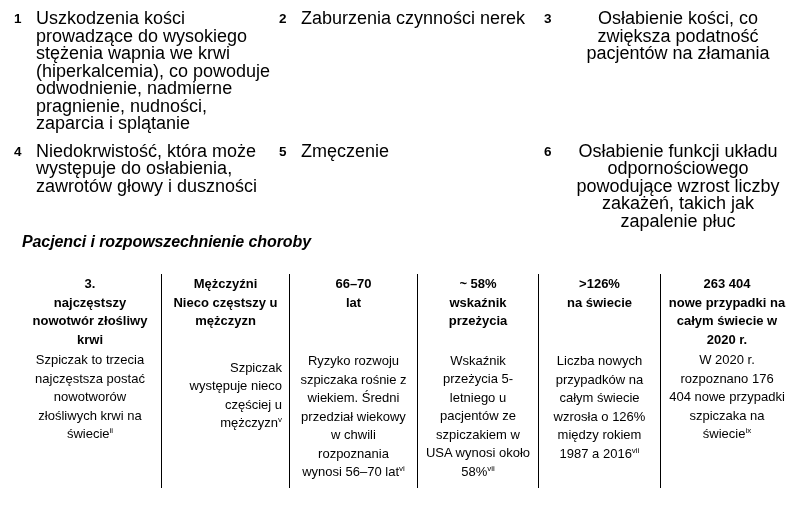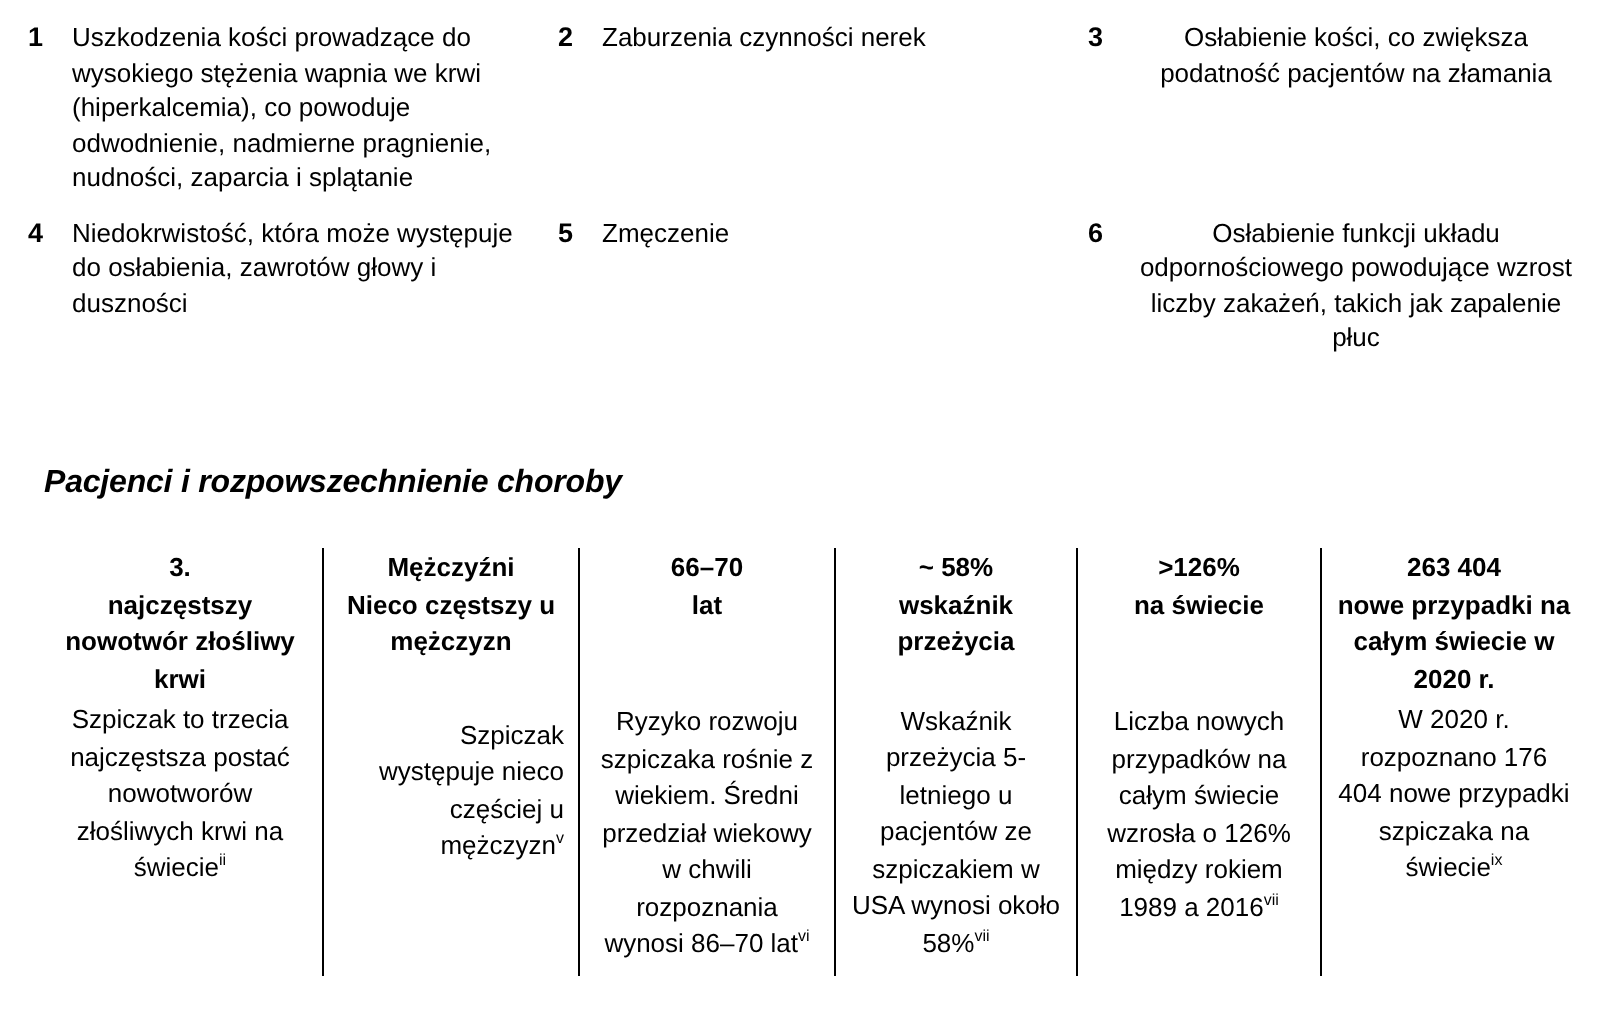--- a/index.html
+++ b/index.html
@@ -45,21 +45,21 @@
   .symptom-num {
     font-size: 13.5px;
     font-weight: bold;
     line-height: 17.5px;
     width: 22px;
     flex: 0 0 22px;
     text-align: left;
   }
 
   .symptom-text {
-    font-size: 13px;
+    font-size: 18px;
     line-height: 17.5px;
     font-weight: normal;
   }
 
   .col-3 .symptom-text { max-width: 228px; text-align: center; }
 
   
   .section-heading {
     position: absolute;
     left: 22px;
@@ -183,37 +183,37 @@
         <span>Nieco częstszy u mężczyzn</span>
       </div>
       <div class="stat-body"><span>Szpiczak występuje nieco częściej u mężczyzn</span><sup>v</sup></div>
     </div>
 
     <div class="stats-col c3">
       <div class="stat-head">
         <span>66–70</span><br>
         <span>lat</span>
       </div>
-      <div class="stat-body"><span>Ryzyko rozwoju szpiczaka rośnie z wiekiem. Średni przedział wiekowy w chwili rozpoznania wynosi 86–70 lat</span><sup>vi</sup></div>
+      <div class="stat-body"><span>Ryzyko rozwoju szpiczaka rośnie z wiekiem. Średni przedział wiekowy w chwili rozpoznania wynosi 56–70 lat</span><sup>vi</sup></div>
     </div>
 
     <div class="stats-col c4">
       <div class="stat-head">
         <span>~ 58%</span><br>
         <span>wskaźnik przeżycia</span>
       </div>
       <div class="stat-body"><span>Wskaźnik przeżycia 5-letniego u pacjentów ze szpiczakiem w USA wynosi około 58%</span><sup>vii</sup></div>
     </div>
 
     <div class="stats-col c5">
       <div class="stat-head">
         <span>&gt;126%</span><br>
         <span>na świecie</span>
       </div>
-      <div class="stat-body"><span>Liczba nowych przypadków na całym świecie wzrosła o 126% między rokiem 1989 a 2016</span><sup>vii</sup></div>
+      <div class="stat-body"><span>Liczba nowych przypadków na całym świecie wzrosła o 126% między rokiem 1987 a 2016</span><sup>vii</sup></div>
     </div>
 
     <div class="stats-col c6">
       <div class="stat-head">
         <span>263 404</span><br>
         <span>nowe przypadki na całym świecie w 2020 r.</span>
       </div>
       <div class="stat-body"><span>W 2020 r. rozpoznano 176 404 nowe przypadki szpiczaka na świecie</span><sup>ix</sup></div>
     </div>
 

